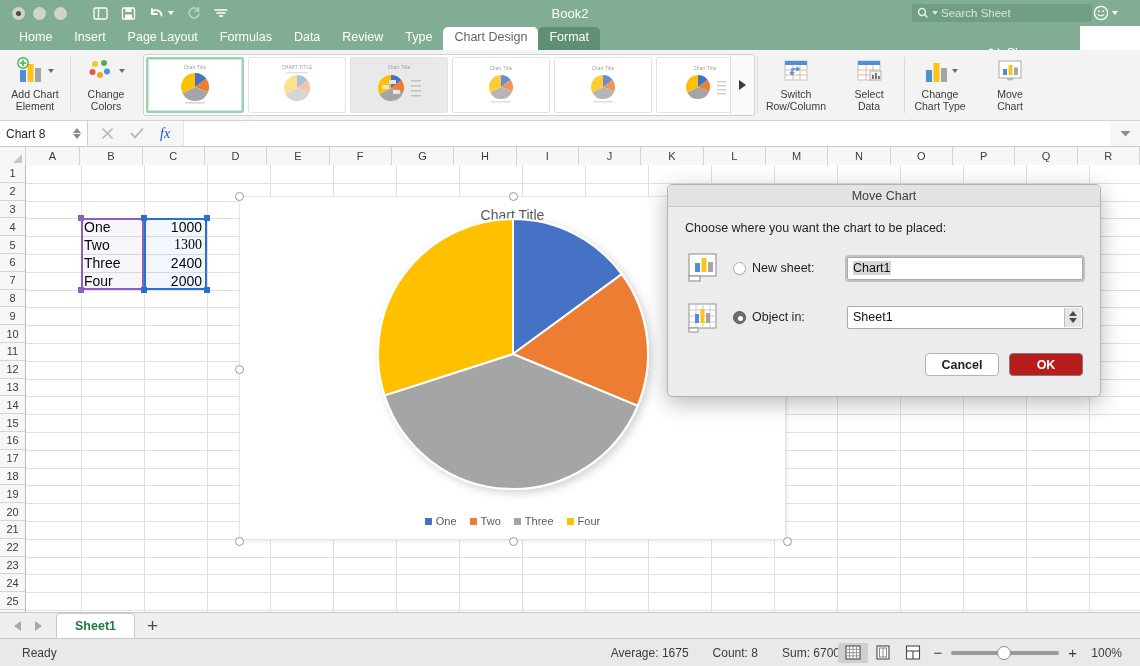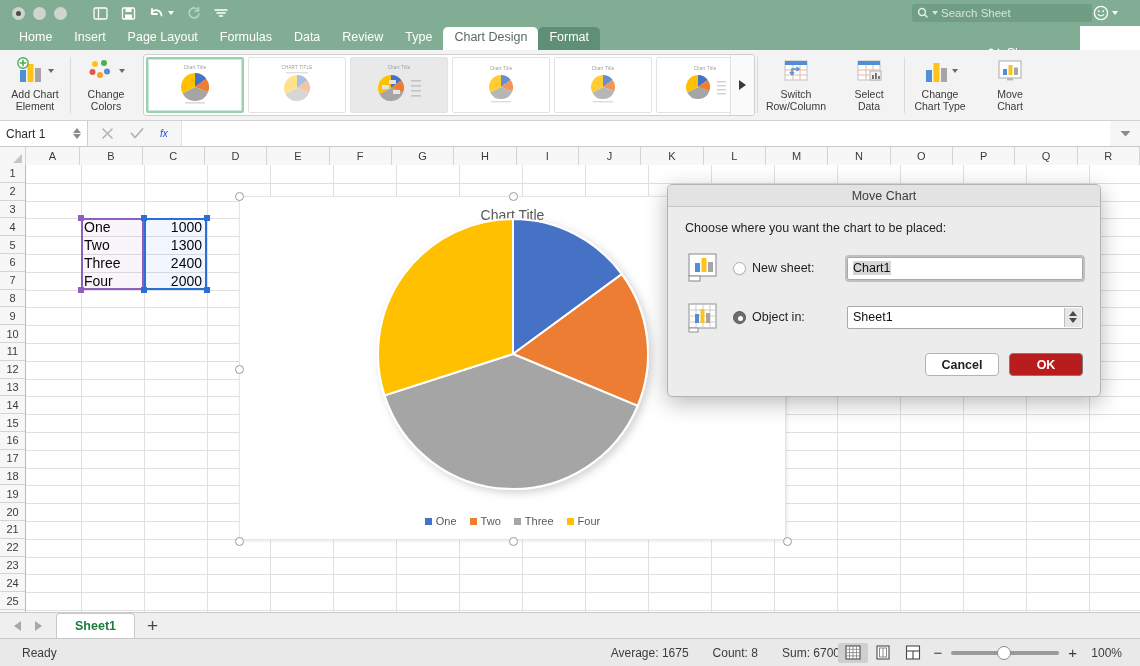--- a/index.html
+++ b/index.html
@@ -290,20 +290,21 @@
             <path d="M11.5 4.5 A5 5 0 1 0 12 8" fill="none" stroke="#b9d4c5" stroke-width="1.6" stroke-linecap="round"></path>
             <path d="M11.5 1.5 L11.5 5 L8 5" fill="none" stroke="#b9d4c5" stroke-width="1.6" stroke-linecap="round" stroke-linejoin="round"></path>
           </svg>
       </span>
       <span>
         <svg width="14" height="10" viewBox="0 0 14 10">
             <path d="M1 2 L13 2 M3 5 L11 5 M5.5 8 L8.5 8" stroke="#fff" stroke-width="1.5" stroke-linecap="round"></path>
           </svg>
       </span>
     </div>
+    <div class="titlename">Book2</div>
     <div class="searchbox">
       <svg width="12" height="12" viewBox="0 0 12 12">
           <circle cx="5" cy="5" r="3.4" fill="none" stroke="#e4efe8" stroke-width="1.5"></circle>
           <line x1="7.5" y1="7.5" x2="10.5" y2="10.5" stroke="#e4efe8" stroke-width="1.5"></line>
         </svg>
       <i class="caret-s" style="border-top-color:#d7e4dc"></i>
       <span class="ph">Search Sheet</span>
     </div>
     <div class="smiley">
       <svg width="16" height="16" viewBox="0 0 16 16">
@@ -538,34 +539,34 @@
         <div class="lbl">
           <span>Move</span><br>
           <span>Chart</span>
         </div>
       </div>
     </div>
   </div>
 
   <div class="fbar">
     <div class="namebox">
-      <span>Chart 1</span>
+      <span>Chart 8</span>
       <span class="stepper">
           <i class="up"></i>
           <i class="dn"></i>
         </span>
     </div>
     <div class="fbtns">
       <svg width="13" height="13" viewBox="0 0 13 13">
           <path d="M2 2 L11 11 M11 2 L2 11" stroke="#b4b4b4" stroke-width="1.6" stroke-linecap="round"></path>
         </svg>
       <svg width="14" height="13" viewBox="0 0 14 13">
           <path d="M1.5 6.5 L5 10.5 L12.5 2" fill="none" stroke="#b4b4b4" stroke-width="1.8" stroke-linecap="round" stroke-linejoin="round"></path>
         </svg>
-      <span style="font-family:Liberation Sans, sans-serif;font-style:italic;font-size:10px;color:#1d4ed8;">fx</span>
+      <span style="font-family:Liberation Serif, serif;font-style:italic;font-size:14px;color:#1d4ed8;">fx</span>
     </div>
     <div class="finput"></div>
     <div class="fcollapse">
       <svg width="13" height="9" viewBox="0 0 13 9">
           <path d="M1.5 2 L11.5 2 L6.5 7.5 Z" fill="#8b8b8b"></path>
         </svg>
     </div>
   </div>
 
   <div class="gridwrap">
@@ -660,21 +661,21 @@
         <div class="gridline-h" style="left: 0px; top: 373.8px; width: 100%; height: 1px;"></div>
         <div class="gridline-h" style="left: 0px; top: 391.6px; width: 100%; height: 1px;"></div>
         <div class="gridline-h" style="left: 0px; top: 409.4px; width: 100%; height: 1px;"></div>
         <div class="gridline-h" style="left: 0px; top: 427.2px; width: 100%; height: 1px;"></div>
         <div class="gridline-h" style="left: 0px; top: 445px; width: 100%; height: 1px;"></div>
         <div class="cell" style="left: 58px; top: 53.4px; width: 55px; height: 17.8px; justify-content: flex-start;">One</div>
         <div class="cell" style="left: 58px; top: 71.2px; width: 55px; height: 17.8px; justify-content: flex-start;">Two</div>
         <div class="cell" style="left: 58px; top: 89px; width: 55px; height: 17.8px; justify-content: flex-start;">Three</div>
         <div class="cell" style="left: 58px; top: 106.8px; width: 55px; height: 17.8px; justify-content: flex-start;">Four</div>
         <div class="cell" style="left: 121px; top: 53.4px; width: 55px; height: 17.8px; justify-content: flex-end;">1000</div>
-        <div class="cell" style="left: 121px; top: 71.2px; width: 55px; height: 17.8px; justify-content: flex-end;">1300</div>
+        <div class="cell" style="left: 121px; top: 71.2px; width: 55px; height: 17.8px; justify-content: flex-end; font-family: Liberation Serif, serif;">1300</div>
         <div class="cell" style="left: 121px; top: 89px; width: 55px; height: 17.8px; justify-content: flex-end;">2400</div>
         <div class="cell" style="left: 121px; top: 106.8px; width: 55px; height: 17.8px; justify-content: flex-end;">2000</div>
         <div class="selbox purple" style="left: 55px; top: 53.4px; width: 63px; height: 71.2px;"></div>
         <div class="handle purple" style="left: 52px; top: 50.4px;"></div>
         <div class="handle purple" style="left: 115px; top: 50.4px;"></div>
         <div class="handle purple" style="left: 52px; top: 121.6px;"></div>
         <div class="handle purple" style="left: 115px; top: 121.6px;"></div>
         <div class="selbox blue" style="left: 118px; top: 53.4px; width: 63px; height: 71.2px;"></div>
         <div class="handle blue" style="left: 115px; top: 50.4px;"></div>
         <div class="handle blue" style="left: 178px; top: 50.4px;"></div>

